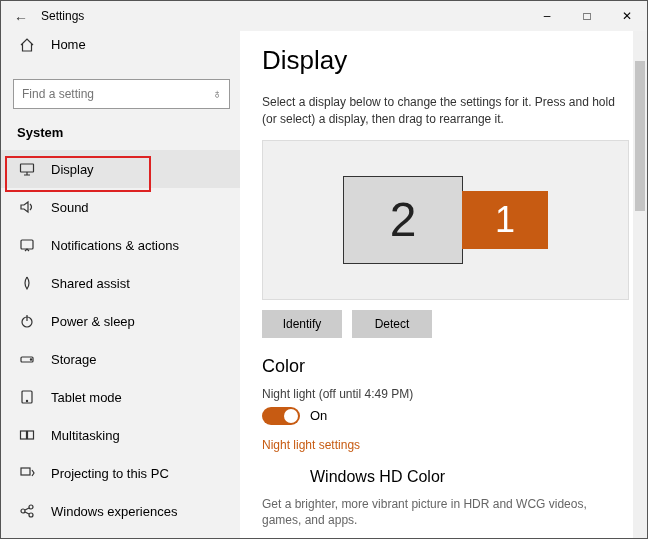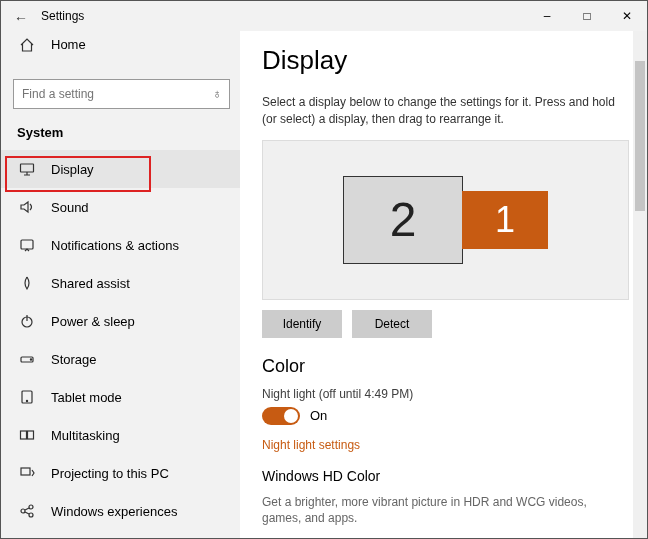--- a/index.html
+++ b/index.html
@@ -189,20 +189,20 @@
     </div>
 
     <h2>Color</h2>
     <p class="subtle">Night light (off until 4:49 PM)</p>
     <div class="toggle-row">
       <div class="toggle"></div>
       <span class="toggle-label">On</span>
     </div>
     <span class="link">Night light settings</span>
 
-    <h2 style="font-weight:500;font-size:14px;">Windows HD Color</h2>
+    <h2 style="font-weight:500;font-size:16px;margin-left:48px;">Windows HD Color</h2>
     <p class="hd-desc">Get a brighter, more vibrant picture in HDR and WCG videos, games, and apps.</p>
 
     <div class="vscroll">
         <div class="thumb"></div>
       </div>
   </div>
 </div>
 
 </body></html>

